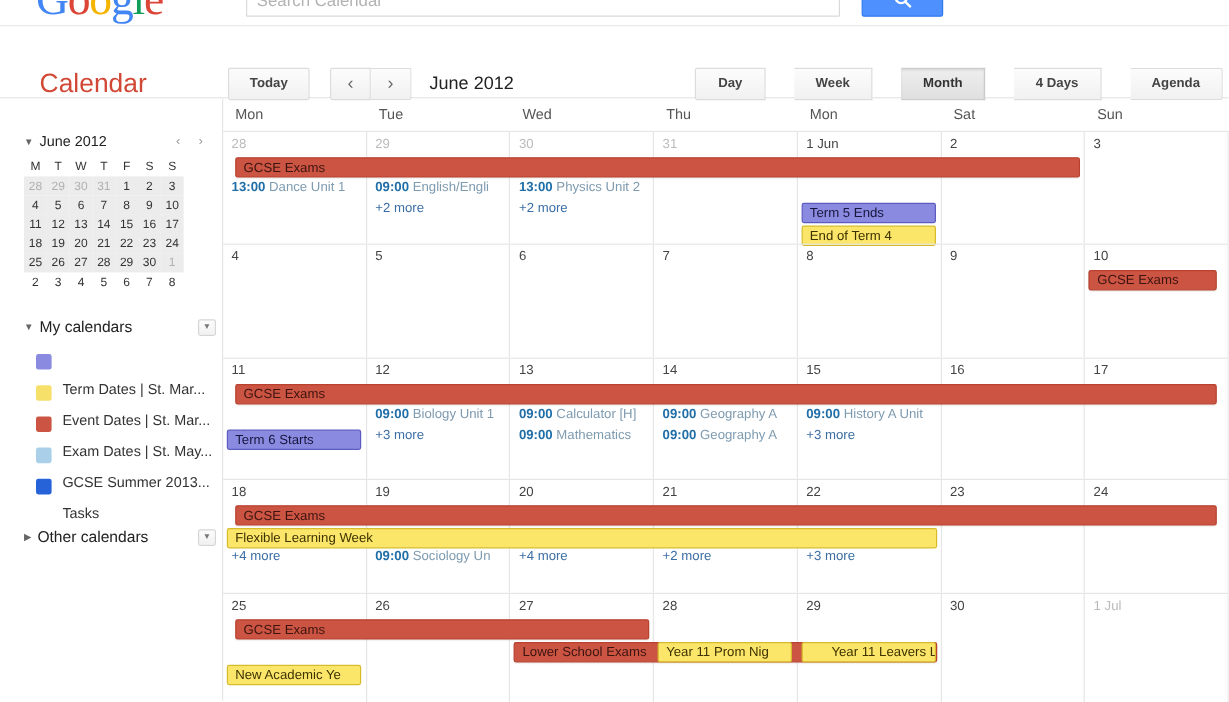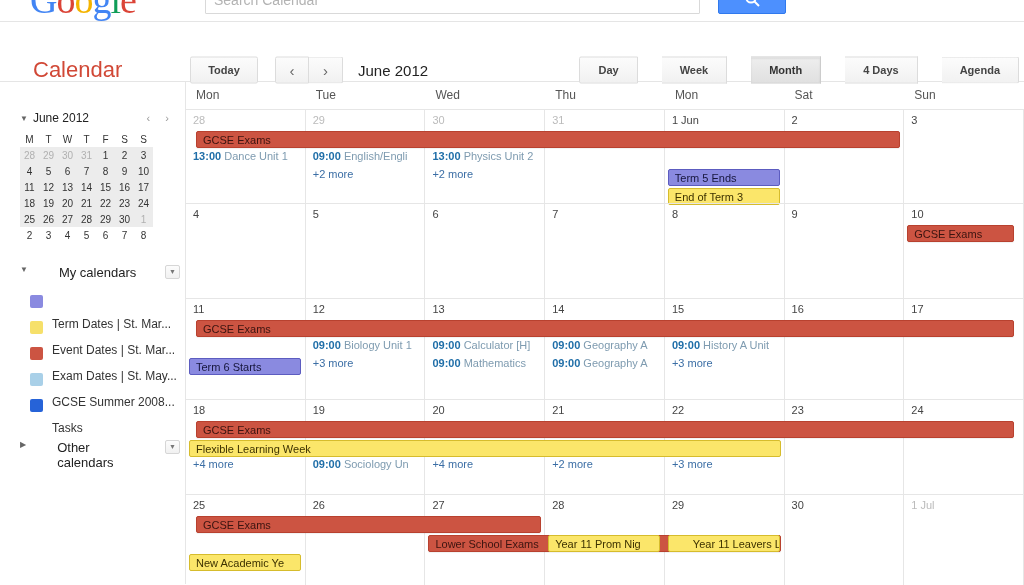--- a/index.html
+++ b/index.html
@@ -161,22 +161,22 @@
     font-weight: normal; color: #333; padding:0;
   }
   table.minitbl th { color:#333; font-size:10px; font-weight:normal;}
   td.muted { color: #b8b8b8; }
   td.inmonth { background: #ececec; font-weight: bold; color:#333; }
   td.inmonth.muted { background:#ececec; color:#b0b0b0; font-weight:normal;}
 
   
   .section { margin: 22px 0 0 20px; width: 160px; }
   .sec-head {
-    display: flex; 
-    font-size: 13px; color: #222; margin-bottom: 8px; gap: 26px;
+    display: flex; align-items: center;
+    font-size: 13px; color: #222; margin-bottom: 8px;
   }
   .sec-head .ttl { flex:1; }
   .minibtn {
     width: 15px; height: 14px;
     border: 1px solid #d6d6d6;
     background: linear-gradient(#fcfcfc,#f1f1f1);
     border-radius: 2px;
     font-size: 7px; color:#777;
     text-align: center; line-height: 12px;
   }
@@ -398,21 +398,21 @@
       <div class="cal-item">
         <span class="swatch" style="background:#f6e06a"></span>
         <span class="cal-name">Event Dates | St. Mar...</span>
       </div>
       <div class="cal-item">
         <span class="swatch" style="background:#cc5442"></span>
         <span class="cal-name">Exam Dates | St. May...</span>
       </div>
       <div class="cal-item">
         <span class="swatch" style="background:#a9d0e8"></span>
-        <span class="cal-name">GCSE Summer 2008...</span>
+        <span class="cal-name">GCSE Summer 2013...</span>
       </div>
       <div class="cal-item">
         <span class="swatch" style="background:#2663d8"></span>
         <span class="cal-name">Tasks</span>
       </div>
     </div>
 
     <div class="section" style="">
       <div class="sec-head">
         <span class="tri right"></span>
@@ -458,21 +458,21 @@
             <div class="daynum">1 Jun</div>
           </div>
           <div class="day">
             <div class="daynum">2</div>
           </div>
           <div class="day">
             <div class="daynum">3</div>
           </div>
           <div class="chip band-red arrow-left" style="left: calc(0% + 10px); width: calc(85.7143% - 14px); top: 21px;">GCSE Exams</div>
           <div class="chip band-purple" style="left: calc(57.1429% + 3px); width: calc(14.2857% - 8px); top: 59px;">Term 5 Ends</div>
-          <div class="chip band-yellow" style="left: calc(57.1429% + 3px); width: calc(14.2857% - 8px); top: 78px;">End of Term 3</div>
+          <div class="chip band-yellow" style="left: calc(57.1429% + 3px); width: calc(14.2857% - 8px); top: 78px;">End of Term 4</div>
         </div>
         <div class="week" style="height: 95px;">
           <div class="day">
             <div class="daynum">4</div>
           </div>
           <div class="day">
             <div class="daynum">5</div>
           </div>
           <div class="day">
             <div class="daynum">6</div>

